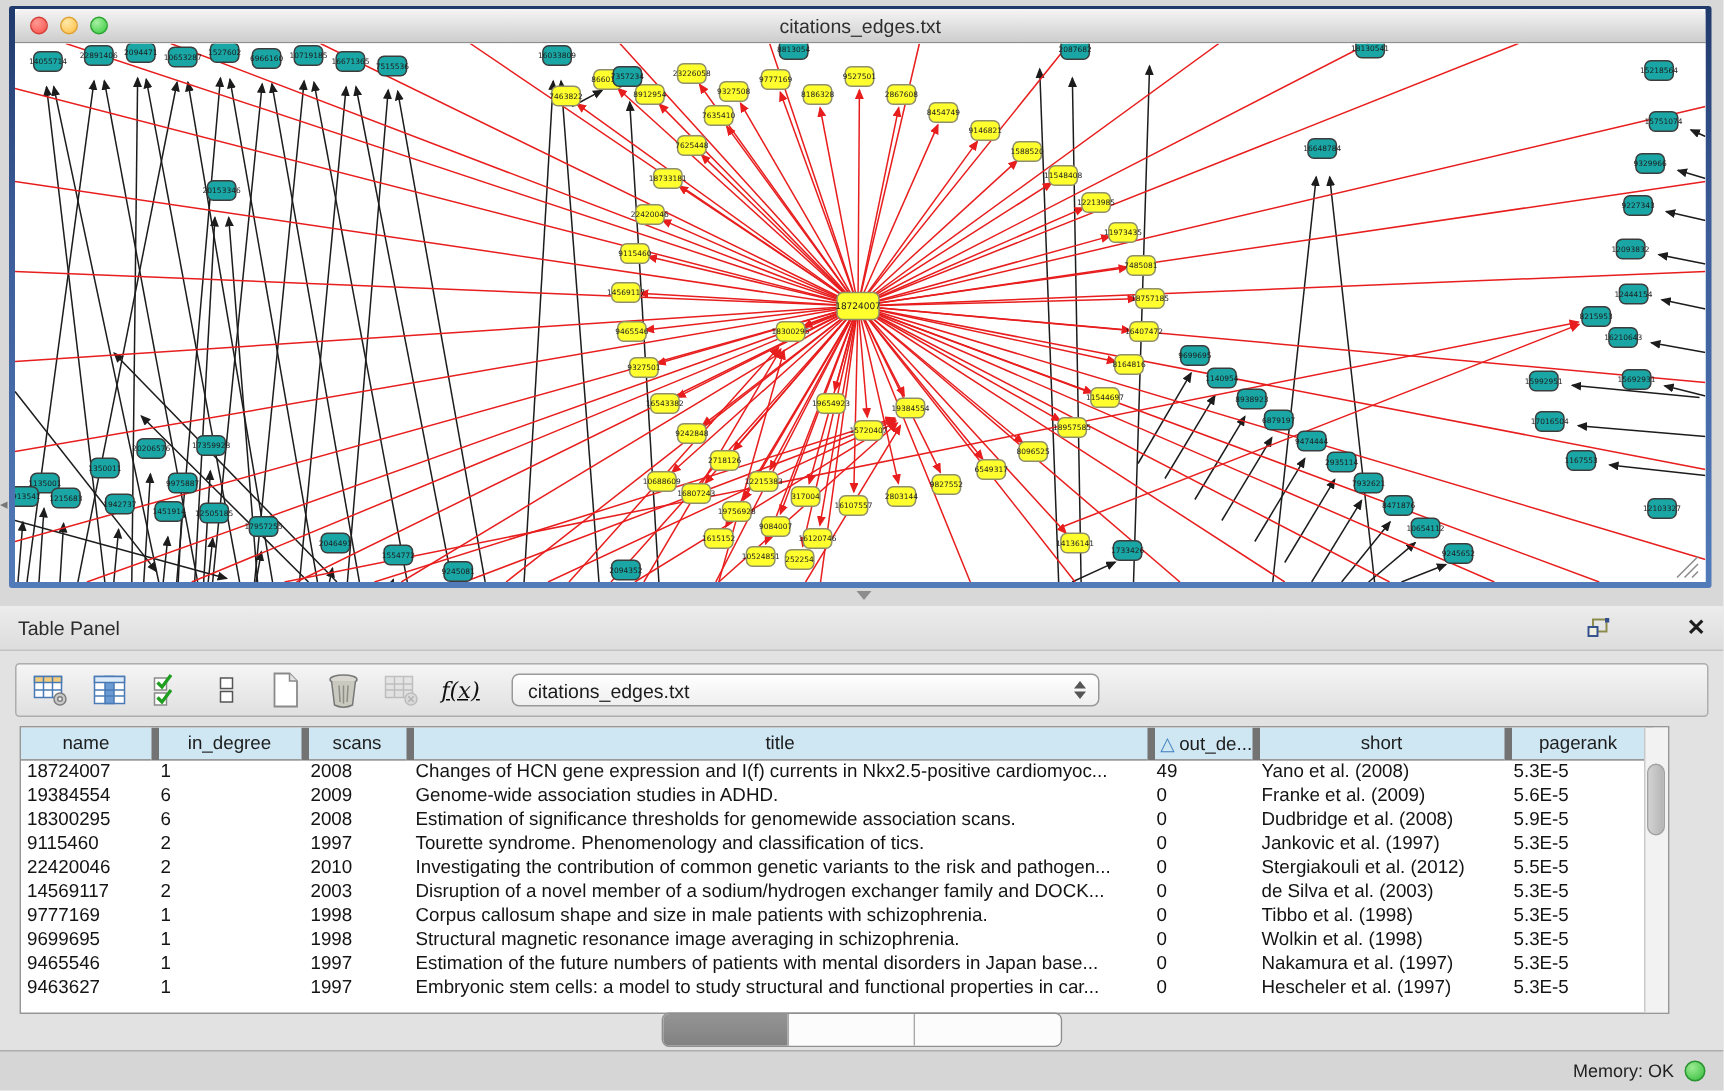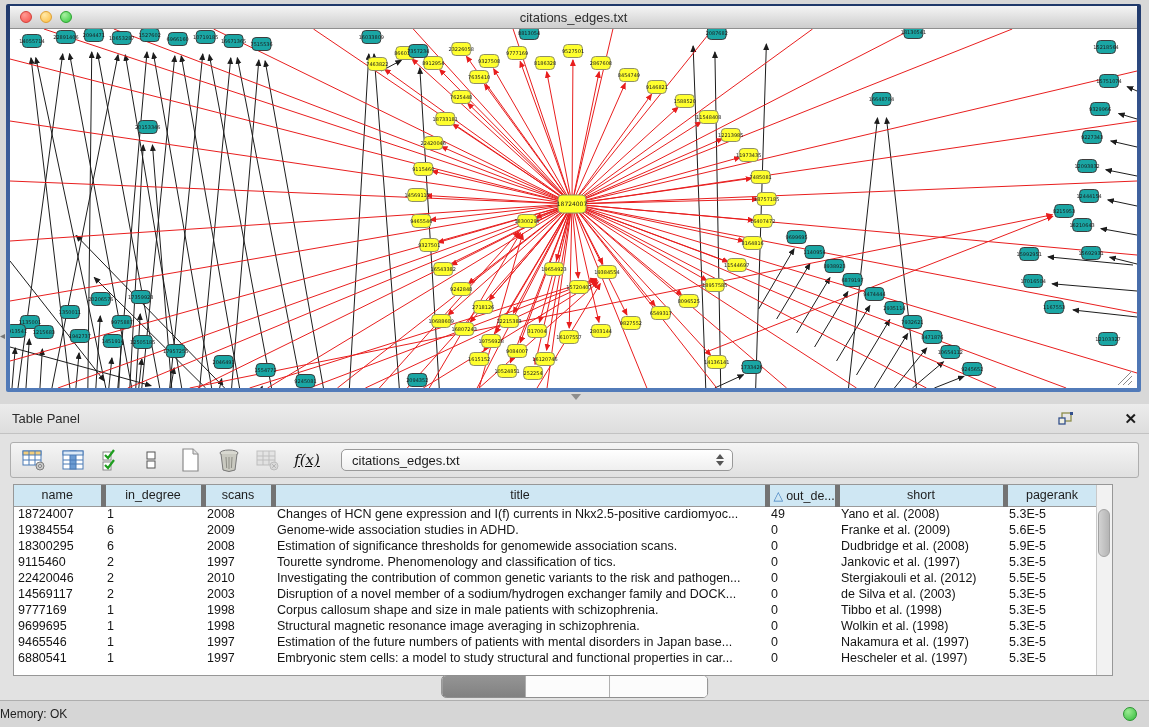--- a/index.html
+++ b/index.html
@@ -71,21 +71,21 @@
   .tabs{position:absolute;left:50%;transform:translateX(-50%);top:271px;height:21px;display:flex;
       border:1px solid #8f8f8f;border-radius:5px;overflow:hidden;background:#fcfcfc;}
   .tab-seg{height:21px;line-height:21px;padding:16px 14px;font-size:11px;color:#1d1d1d;background:#fcfcfc;
       border:none;border-right:1px solid #a9a9a9;}
   .tab-seg:last-child{border-right:none;}
   .tab-seg.selected{background:linear-gradient(180deg,#949494,#787878);color:#e9e9e9;}
 
   
   .statusbar{position:absolute;left:0;top:700px;width:1149px;height:27px;box-sizing:border-box;
       background:#d6d6d6;border-top:1px solid #aeaeae;display:flex;align-items:center;
-      justify-content:space-between;padding-right:12px;gap:18px;}
+      justify-content:flex-end;padding-right:12px;gap:7px;}
   .mem-label{font-size:12px;color:#1f1f1f;}
   .mem-dot{width:14px;height:14px;border-radius:50%;border:1px solid #2a9430;box-sizing:border-box;
       background:radial-gradient(circle at 35% 30%,#9bec92,#33bb3c);}
 </style>
 </head>
 <body>
 
 <div class="desktop">
 
   <div class="net-window">
@@ -904,21 +904,21 @@
             <tr>
               <td>9465546</td>
               <td>1</td>
               <td>1997</td>
               <td>Estimation of the future numbers of patients with mental disorders in Japan base...</td>
               <td>0</td>
               <td>Nakamura et al. (1997)</td>
               <td>5.3E-5</td>
             </tr>
             <tr>
-              <td>6880541</td>
+              <td>9463627</td>
               <td>1</td>
               <td>1997</td>
               <td>Embryonic stem cells: a model to study structural and functional properties in car...</td>
               <td>0</td>
               <td>Hescheler et al. (1997)</td>
               <td>5.3E-5</td>
             </tr>
           </tbody>
       </table>
       <div class="vscroll">

